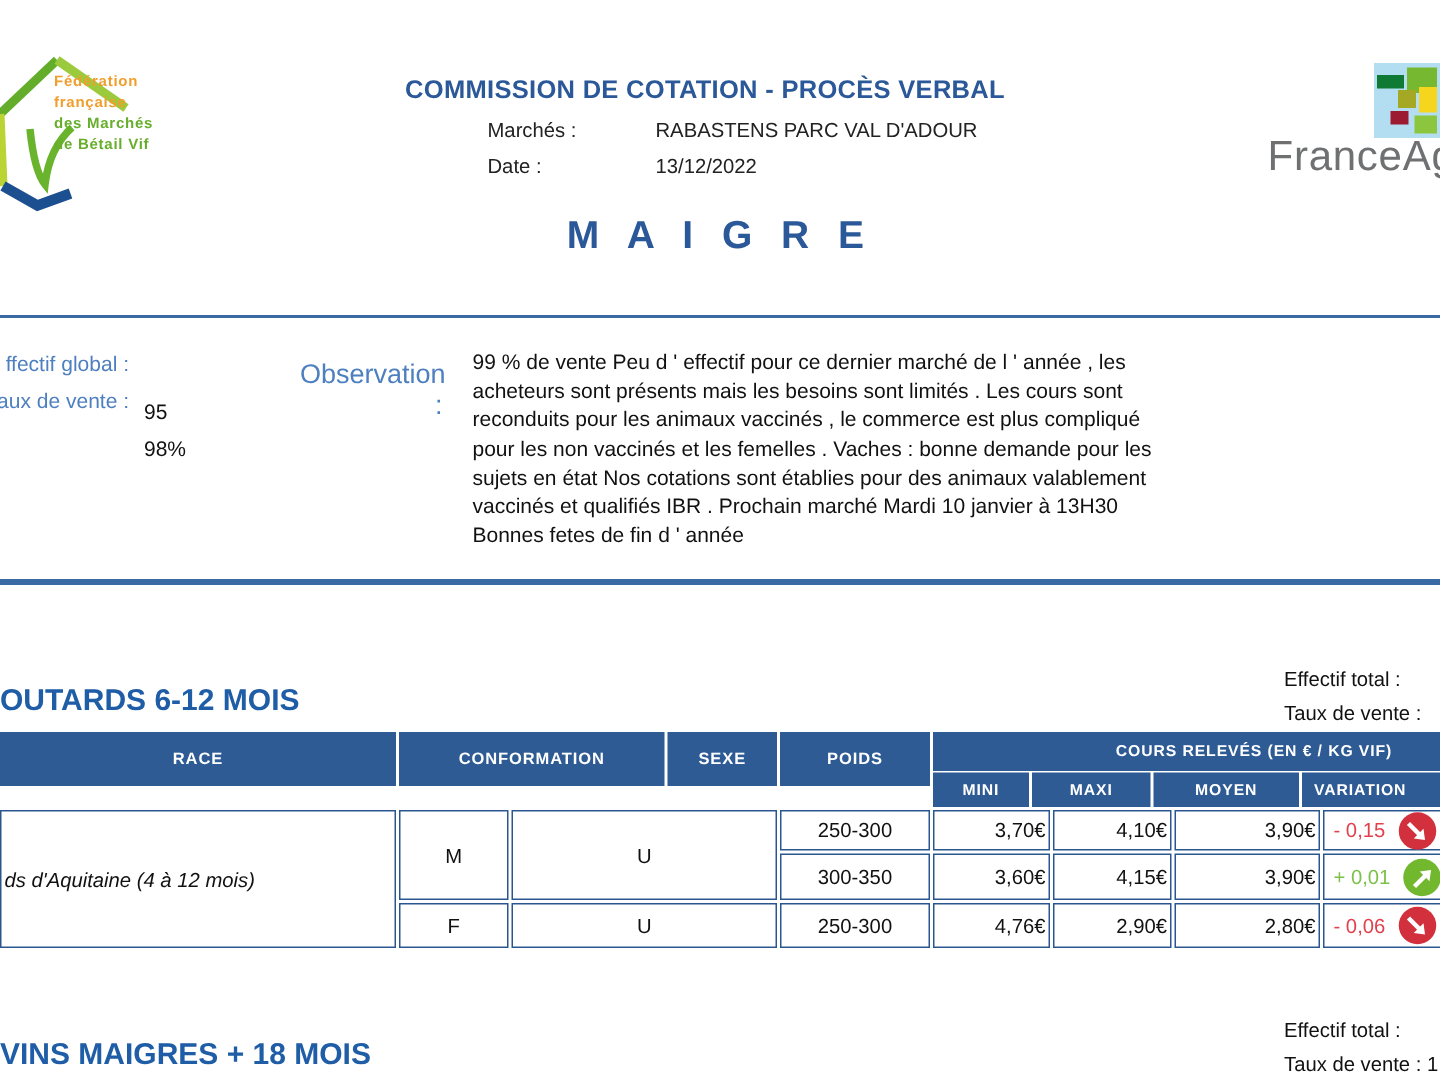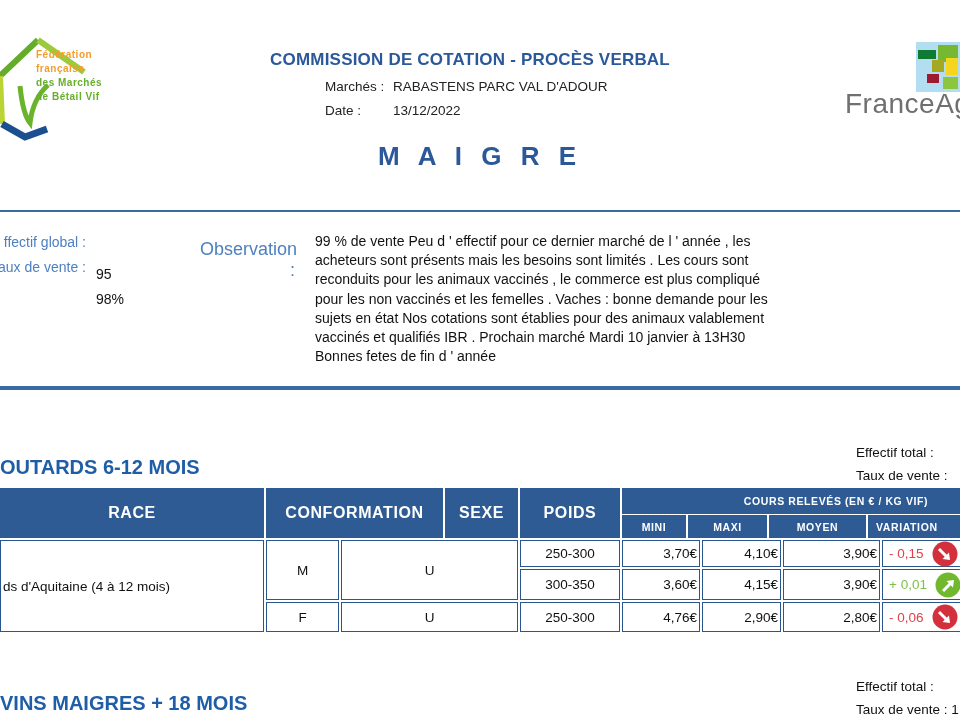--- a/index.html
+++ b/index.html
@@ -12,21 +12,21 @@
 
   
   .ffmbv-logo { left:-6px; top:30px; width:106px; height:112px; }
   .ffmbv-lines { left:36px; top:48px; width:70px; font-size:10px; font-weight:bold; line-height:14px; letter-spacing:0.5px; }
   .ffmbv-lines .l1, .ffmbv-lines .l2 { color:#f09e2e; }
   .ffmbv-lines .l3, .ffmbv-lines .l4 { color:#67ae2c; }
 
   .doc-title { left:230px; top:50px; width:480px; text-align:center;
     font-size:17px; font-weight:bold; color:#2b5899; letter-spacing:0.2px; }
   .meta-label { font-size:13.5px; color:#222; }
-  .meta-value { font-size:13.5px; color:#222; }
+  .meta-value { font-size:13.5px; color:#222;margin-left:44px; }
   .marches-label { left:325px; top:79px; }
   .marches-value { left:393px; top:79px; }
   .date-label { left:325px; top:103px; }
   .date-value { left:393px; top:103px; }
 
   .fam-mosaic { left:916px; top:42px; width:46px; height:50px; }
   .fam-text { left:845px; top:88px; font-size:28px; font-weight:400; color:#6f7072; letter-spacing:0.5px; white-space:nowrap; }
 
   .maigre { left:0; top:141px; width:960px; text-align:center;
     font-size:26px; font-weight:bold; color:#2b5899; letter-spacing:6px; }
@@ -48,39 +48,39 @@
   .sec-title { font-size:20px; font-weight:bold; color:#1f5da6; white-space:nowrap; }
   .sec1-title { left:0; top:456px; }
   .sec2-title { left:0; top:692px; }
   .sec-totals { width:120px; font-size:13.5px; color:#111; line-height:23px; white-space:nowrap; }
   .sec1-totals { left:856px; top:441px; }
   .sec2-totals { left:856px; top:675px; }
 
   
   .ptable { left:0; top:488px; width:1050px; }
   .thead { display:flex; gap:2px; }
-  .th { background:#2e5b94; color:#fff; font-size:16px; font-weight:bold;
-        letter-spacing:0.6px; height:50px; display:flex; align-items:center; justify-content:center; }
+  .th { background:#2e5b94; color:#fff; font-size:11px; font-weight:bold;
+        letter-spacing:0.6px; height:36px; display:flex; align-items:center; justify-content:center; }
   .c-race { width:264px; } .c-sexe { width:73px; } .c-conf { width:177px; }
   .c-poids { width:100px; } .c-mini { width:64px; } .c-maxi { width:79px; }
   .c-moyen { width:97px; } .c-var { width:168px; }
   .th-group { width:428px; display:flex; flex-direction:column; }
   .group-top { background:#2e5b94; color:#fff; height:26px; display:flex; align-items:center;
                justify-content:center; font-size:10.5px; font-weight:bold; letter-spacing:0.6px; }
   .group-sub { display:flex; gap:2px; margin-top:1px; height:23px; }
   .group-sub .sub { background:#2e5b94; color:#fff; font-size:10.5px; font-weight:bold;
                     letter-spacing:0.6px; display:flex; align-items:center; justify-content:center; }
   .sub.c-var { justify-content:flex-start; padding-left:8px; }
 
   .tbody { margin-top:2px; display:grid; gap:2px;
     grid-template-columns:264px 73px 177px 100px 78px 79px 97px 168px;
     grid-template-rows:27px 31px 30px; }
   .td { background:#fff; border:1.5px solid #2a5690; display:flex; align-items:center;
         justify-content:center; font-size:13.5px; color:#111; }
-  .td-race  { grid-area:1/1/4/2; justify-content:flex-start; padding-left:2px; }
+  .td-race  { grid-area:1/1/4/2; justify-content:flex-start; padding-left:2px;font-style:italic; }
   .td-sexe-m{ grid-area:1/2/3/3; } .td-conf-m{ grid-area:1/3/3/4; }
   .td-sexe-f{ grid-area:3/2/4/3; } .td-conf-f{ grid-area:3/3/4/4; }
   .td.num { justify-content:flex-end; padding-right:2px; }
   .td.var { justify-content:flex-start; padding-left:6px; gap:8px; }
   .td.var .val { font-size:13.5px; }
   .td.var.trend-down .val { color:#e2404d; }
   .td.var.trend-up   .val { color:#7cc14a; }
   .trend-icon { width:26px; height:26px; flex:0 0 auto; }
   .td.var.trend-down .circ { fill:#d2303c; }
   .td.var.trend-up   .circ { fill:#72b82f; }

